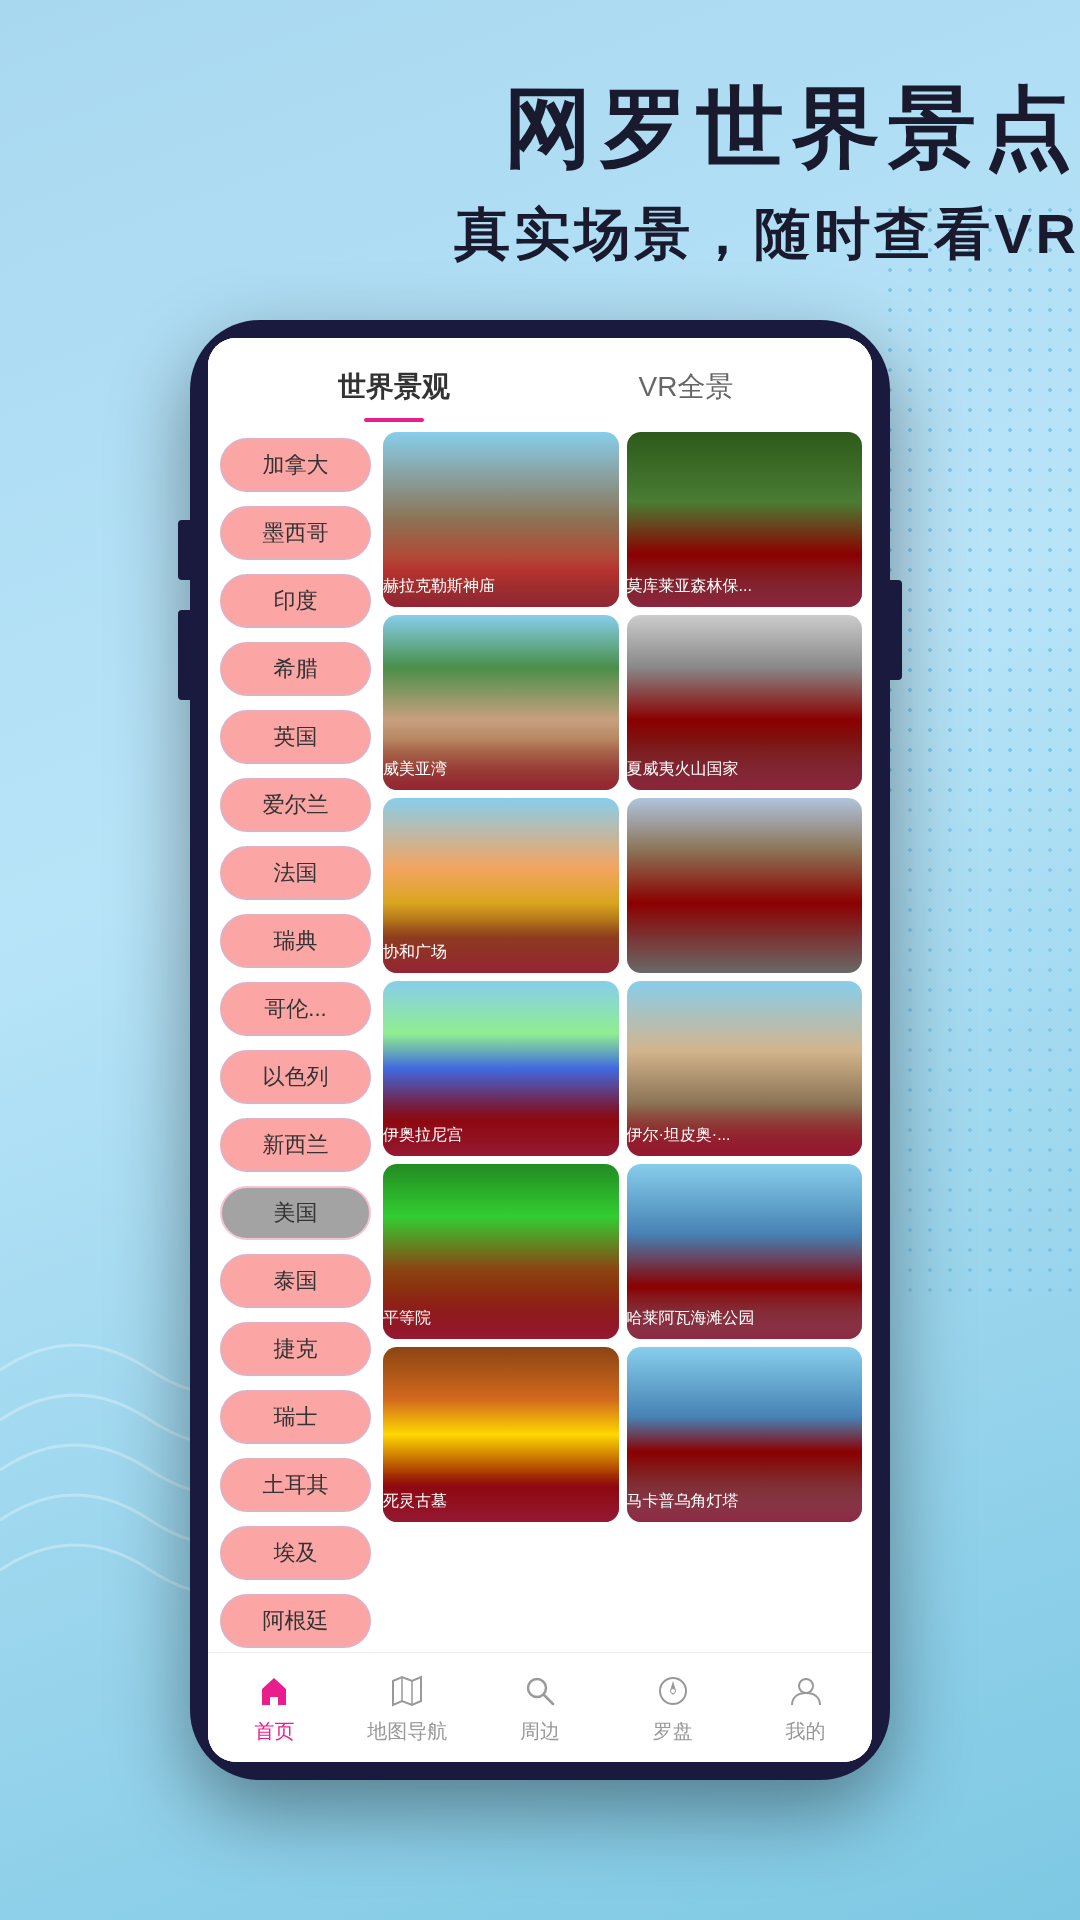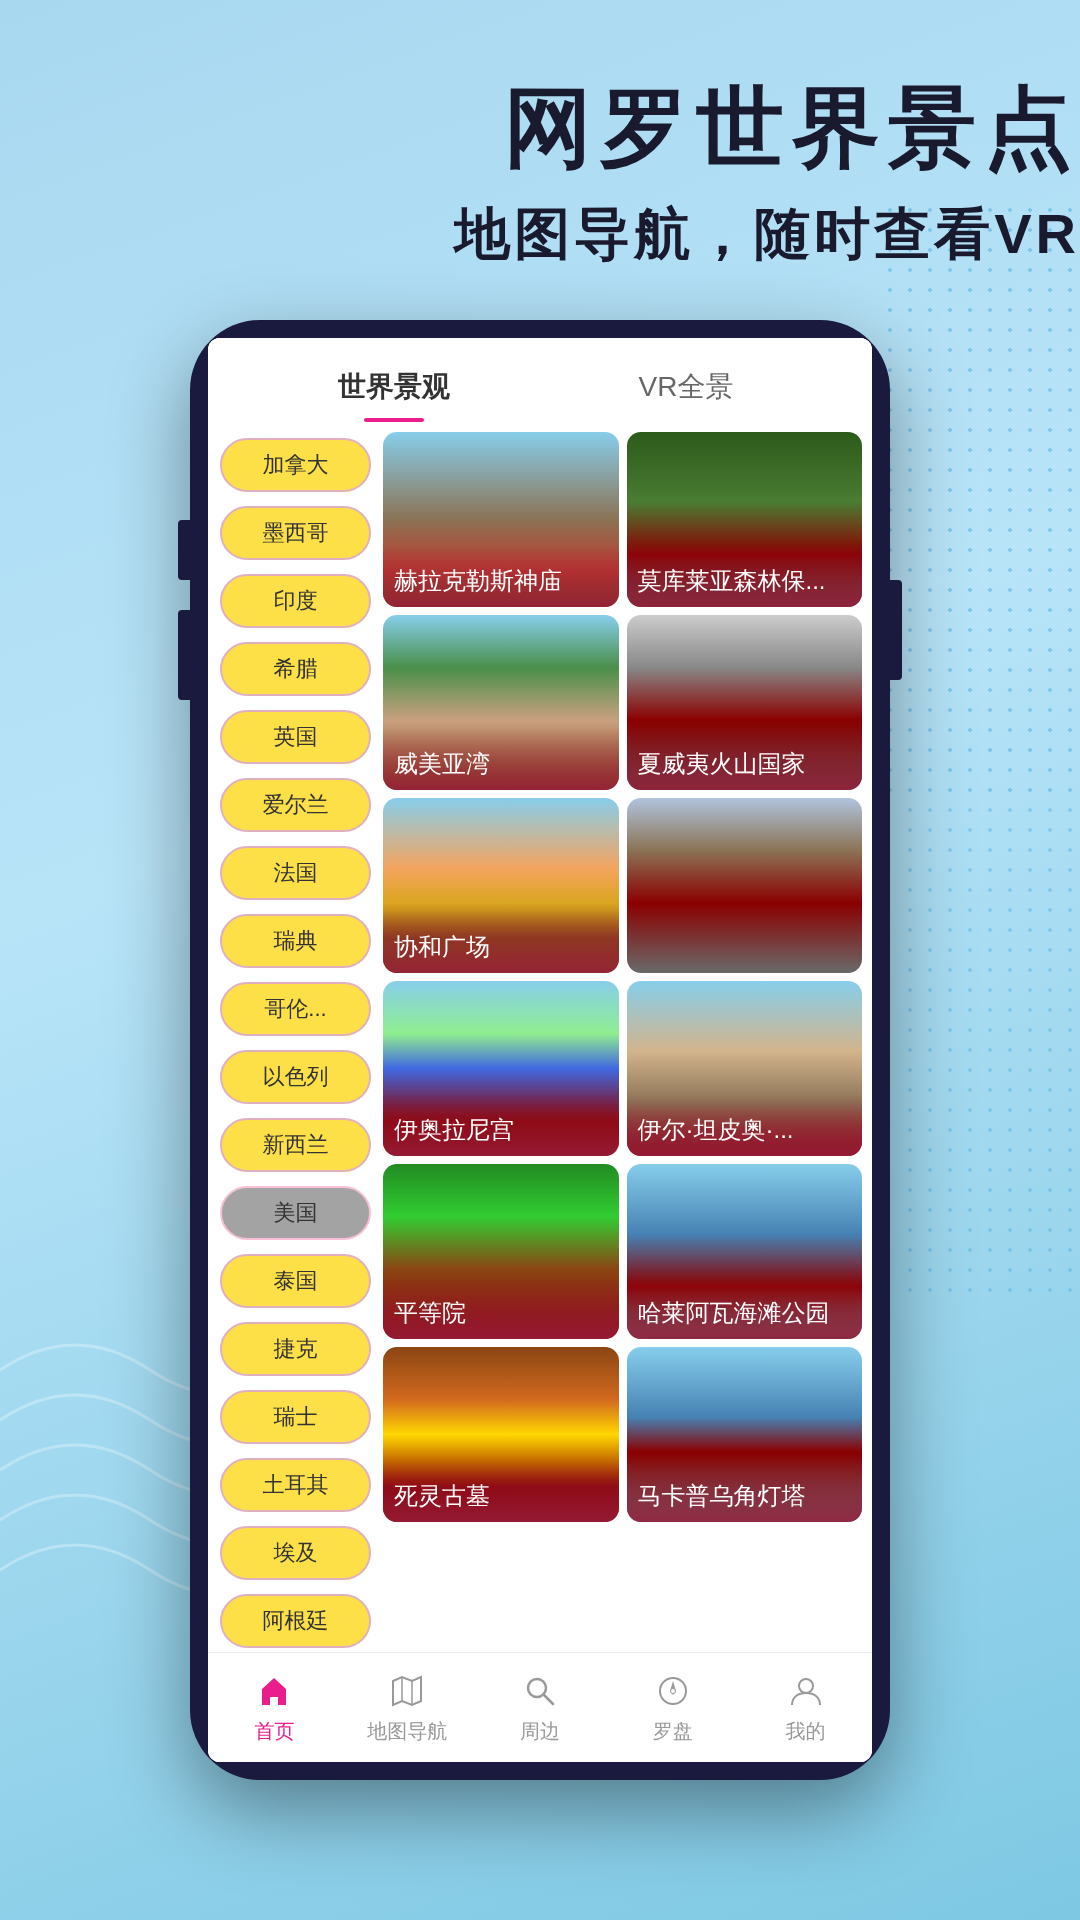--- a/index.html
+++ b/index.html
@@ -107,21 +107,21 @@
       width: 12px;
       height: 100px;
       background: #1a1a3e;
       border-radius: 0 4px 4px 0;
     }
 
     .phone-inner {
       width: 100%;
       height: 100%;
       background: #f5f5f5;
-      border-radius: 12px;
+      border-radius: 28px;
       overflow: hidden;
       display: flex;
       flex-direction: column;
     }
 
     
     .app-content {
       flex: 1;
       display: flex;
       flex-direction: column;
@@ -185,21 +185,21 @@
     .sidebar::-webkit-scrollbar { display: none; }
 
     .sidebar-item {
       border: 2px solid #e0b0c0;
       border-radius: 30px;
       padding: 10px 0;
       text-align: center;
       font-size: 22px;
       color: #333;
       cursor: pointer;
-      background: #fde047;
+      background: #fca5a5;
     }
 
     .sidebar-item.active {
       background: #a3a3a3;
       border-color: #f9c0d8;
       color: #333;
     }
 
     
     .grid-area {
@@ -232,22 +232,22 @@
       top: 0; left: 0;
     }
 
     .grid-item-label {
       position: absolute;
       bottom: 0;
       left: 0;
       right: 0;
       background: linear-gradient(transparent, rgba(150,30,60,0.85));
       color: white;
-      font-size: 24px;
-      padding: 20px 11px 10px;
+      font-size: 16px;
+      padding: 20px 0 10px;
       font-weight: 500;
     }
 
     
     .bottom-nav {
       height: 110px;
       background: white;
       border-top: 1px solid #eee;
       display: flex;
       align-items: center;
@@ -342,21 +342,21 @@
 <svg class="wave-lines" viewBox="0 0 300 400">
   <path d="M0,50 Q75,0 150,50 Q225,100 300,50" stroke="#ffffff" stroke-width="3" fill="none"></path>
   <path d="M0,100 Q75,50 150,100 Q225,150 300,100" stroke="#ffffff" stroke-width="3" fill="none"></path>
   <path d="M0,150 Q75,100 150,150 Q225,200 300,150" stroke="#ffffff" stroke-width="3" fill="none"></path>
   <path d="M0,200 Q75,150 150,200 Q225,250 300,200" stroke="#ffffff" stroke-width="3" fill="none"></path>
   <path d="M0,250 Q75,200 150,250 Q225,300 300,250" stroke="#ffffff" stroke-width="3" fill="none"></path>
 </svg>
 
 <div class="header-section">
   <div class="main-title">网罗世界景点</div>
-  <div class="sub-title">地图导航，随时查看VR</div>
+  <div class="sub-title">真实场景，随时查看VR</div>
 </div>
 
 <div class="phone-container">
   <div class="phone-outer">
     <div class="phone-btn-left"></div>
     <div class="phone-btn-left2"></div>
     <div class="phone-btn-right"></div>
     <div class="phone-inner">
       <div class="app-content">
 

